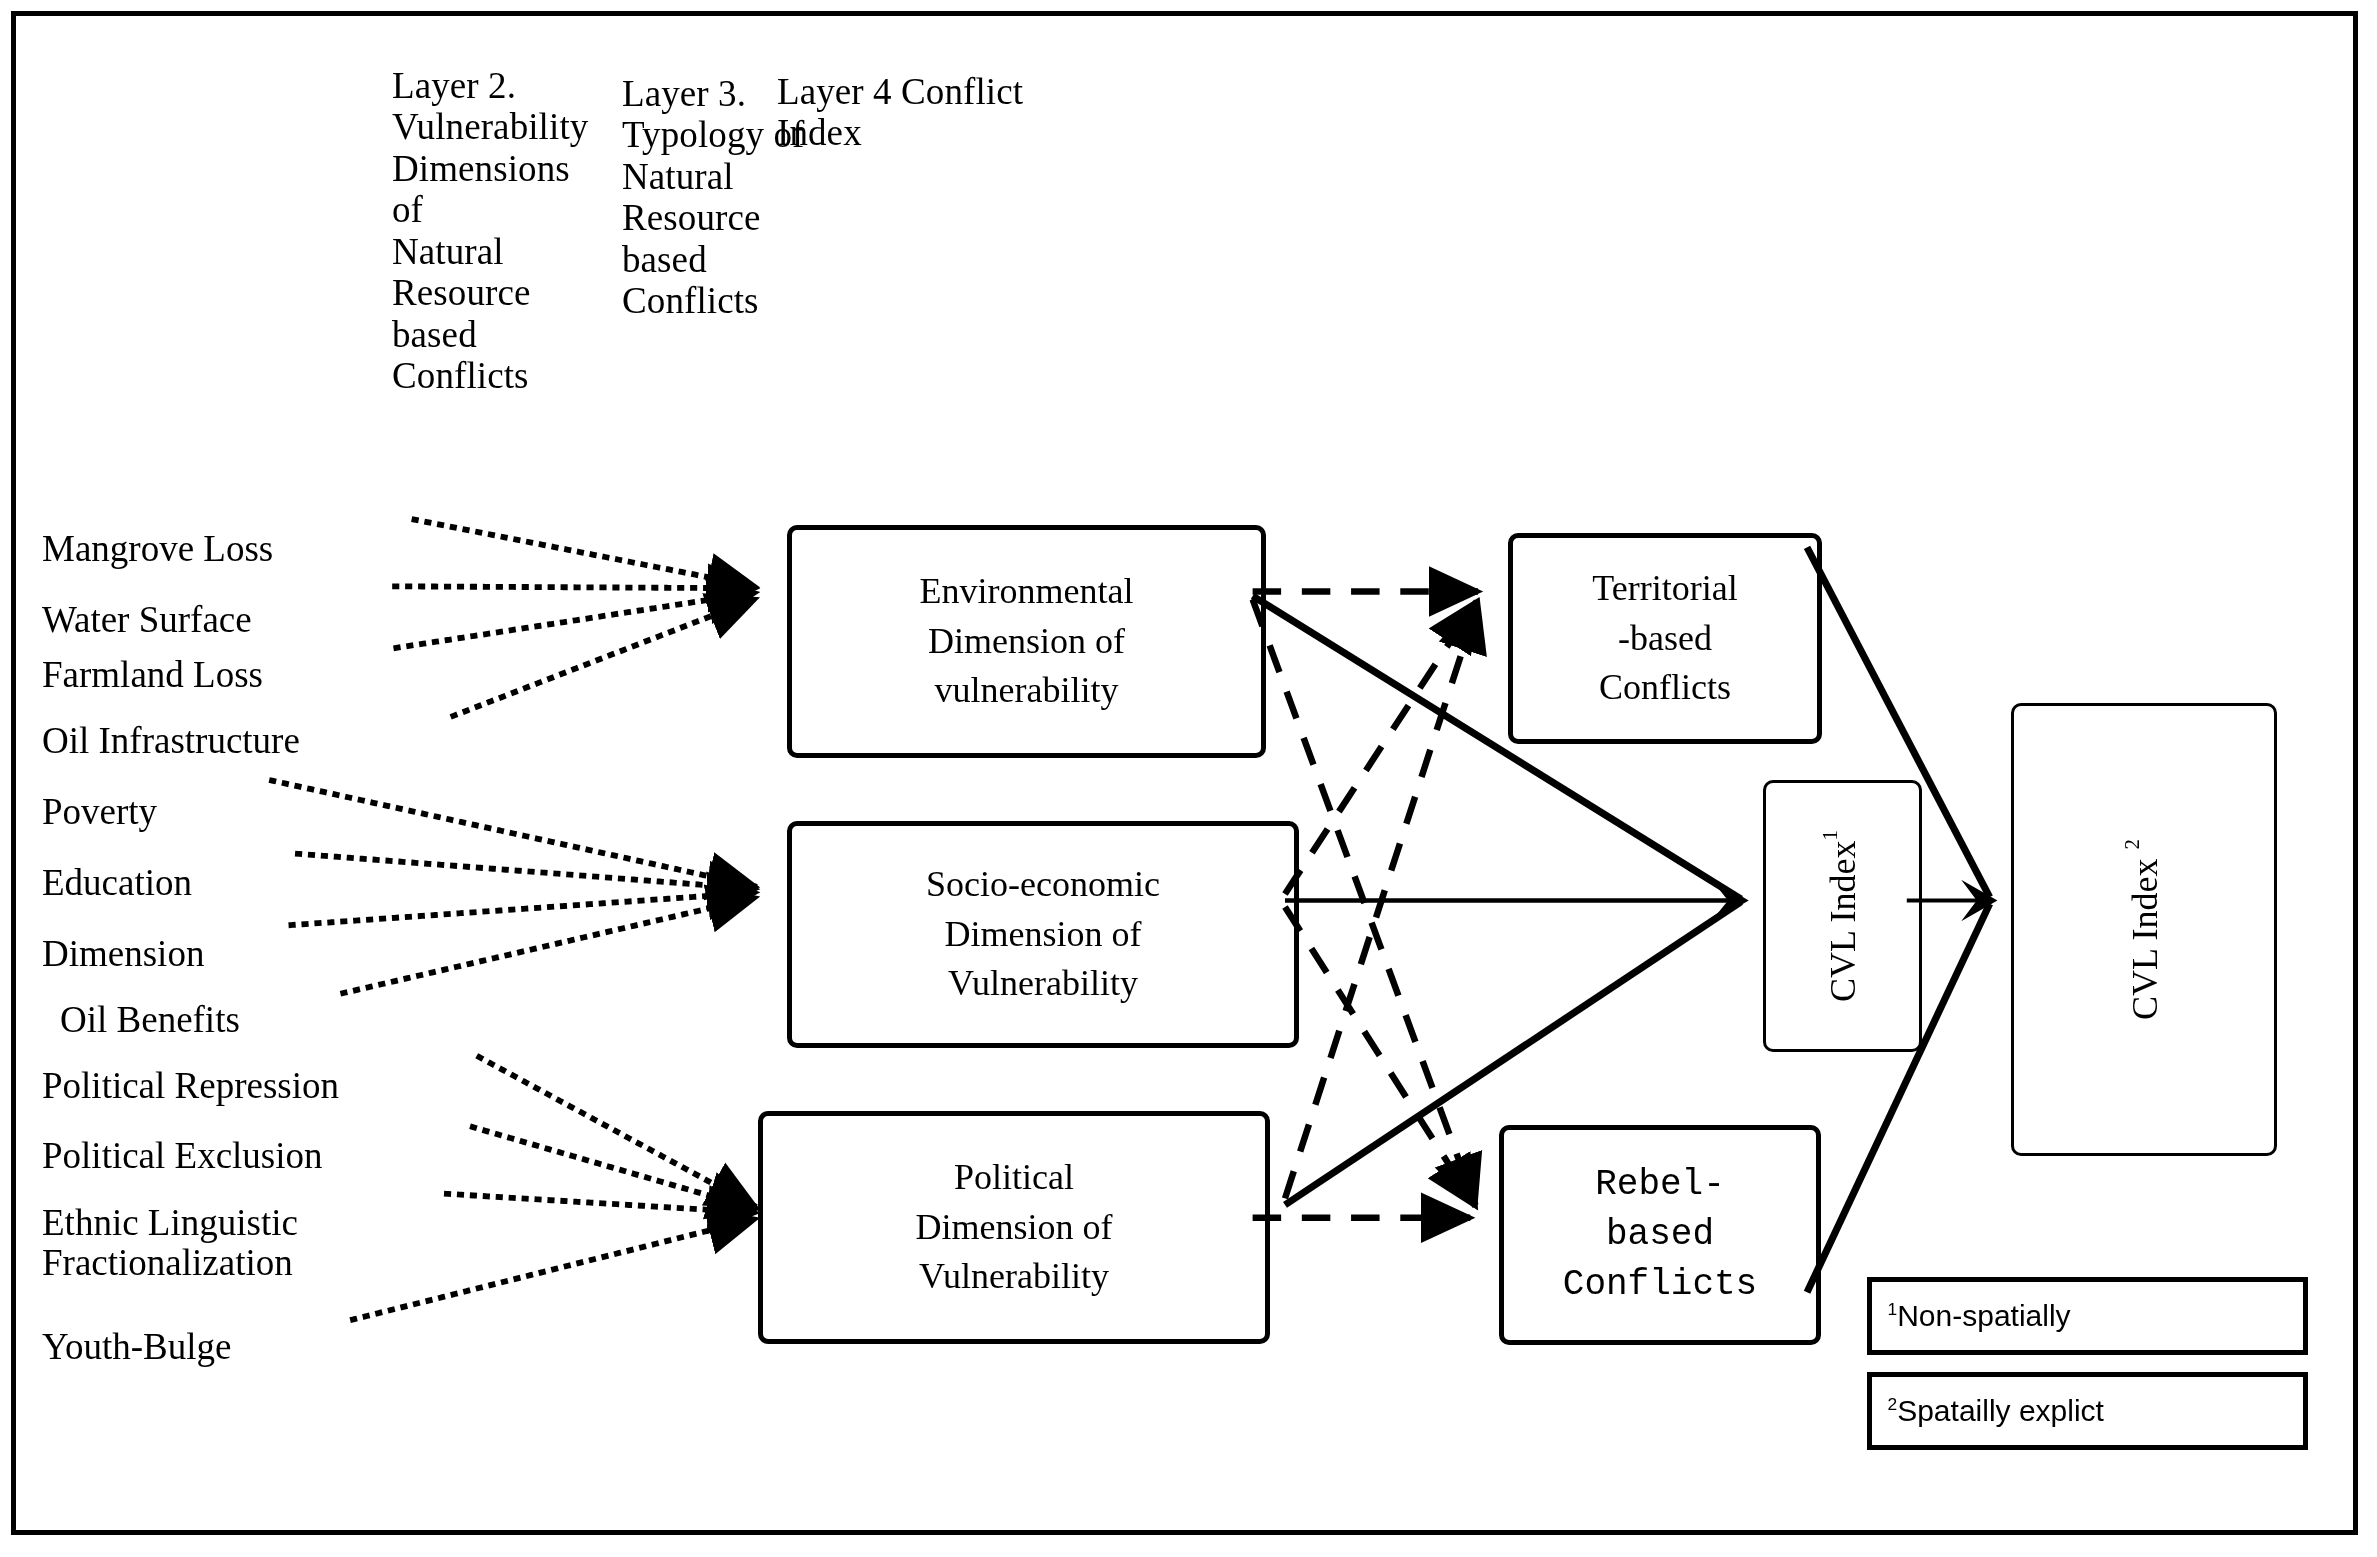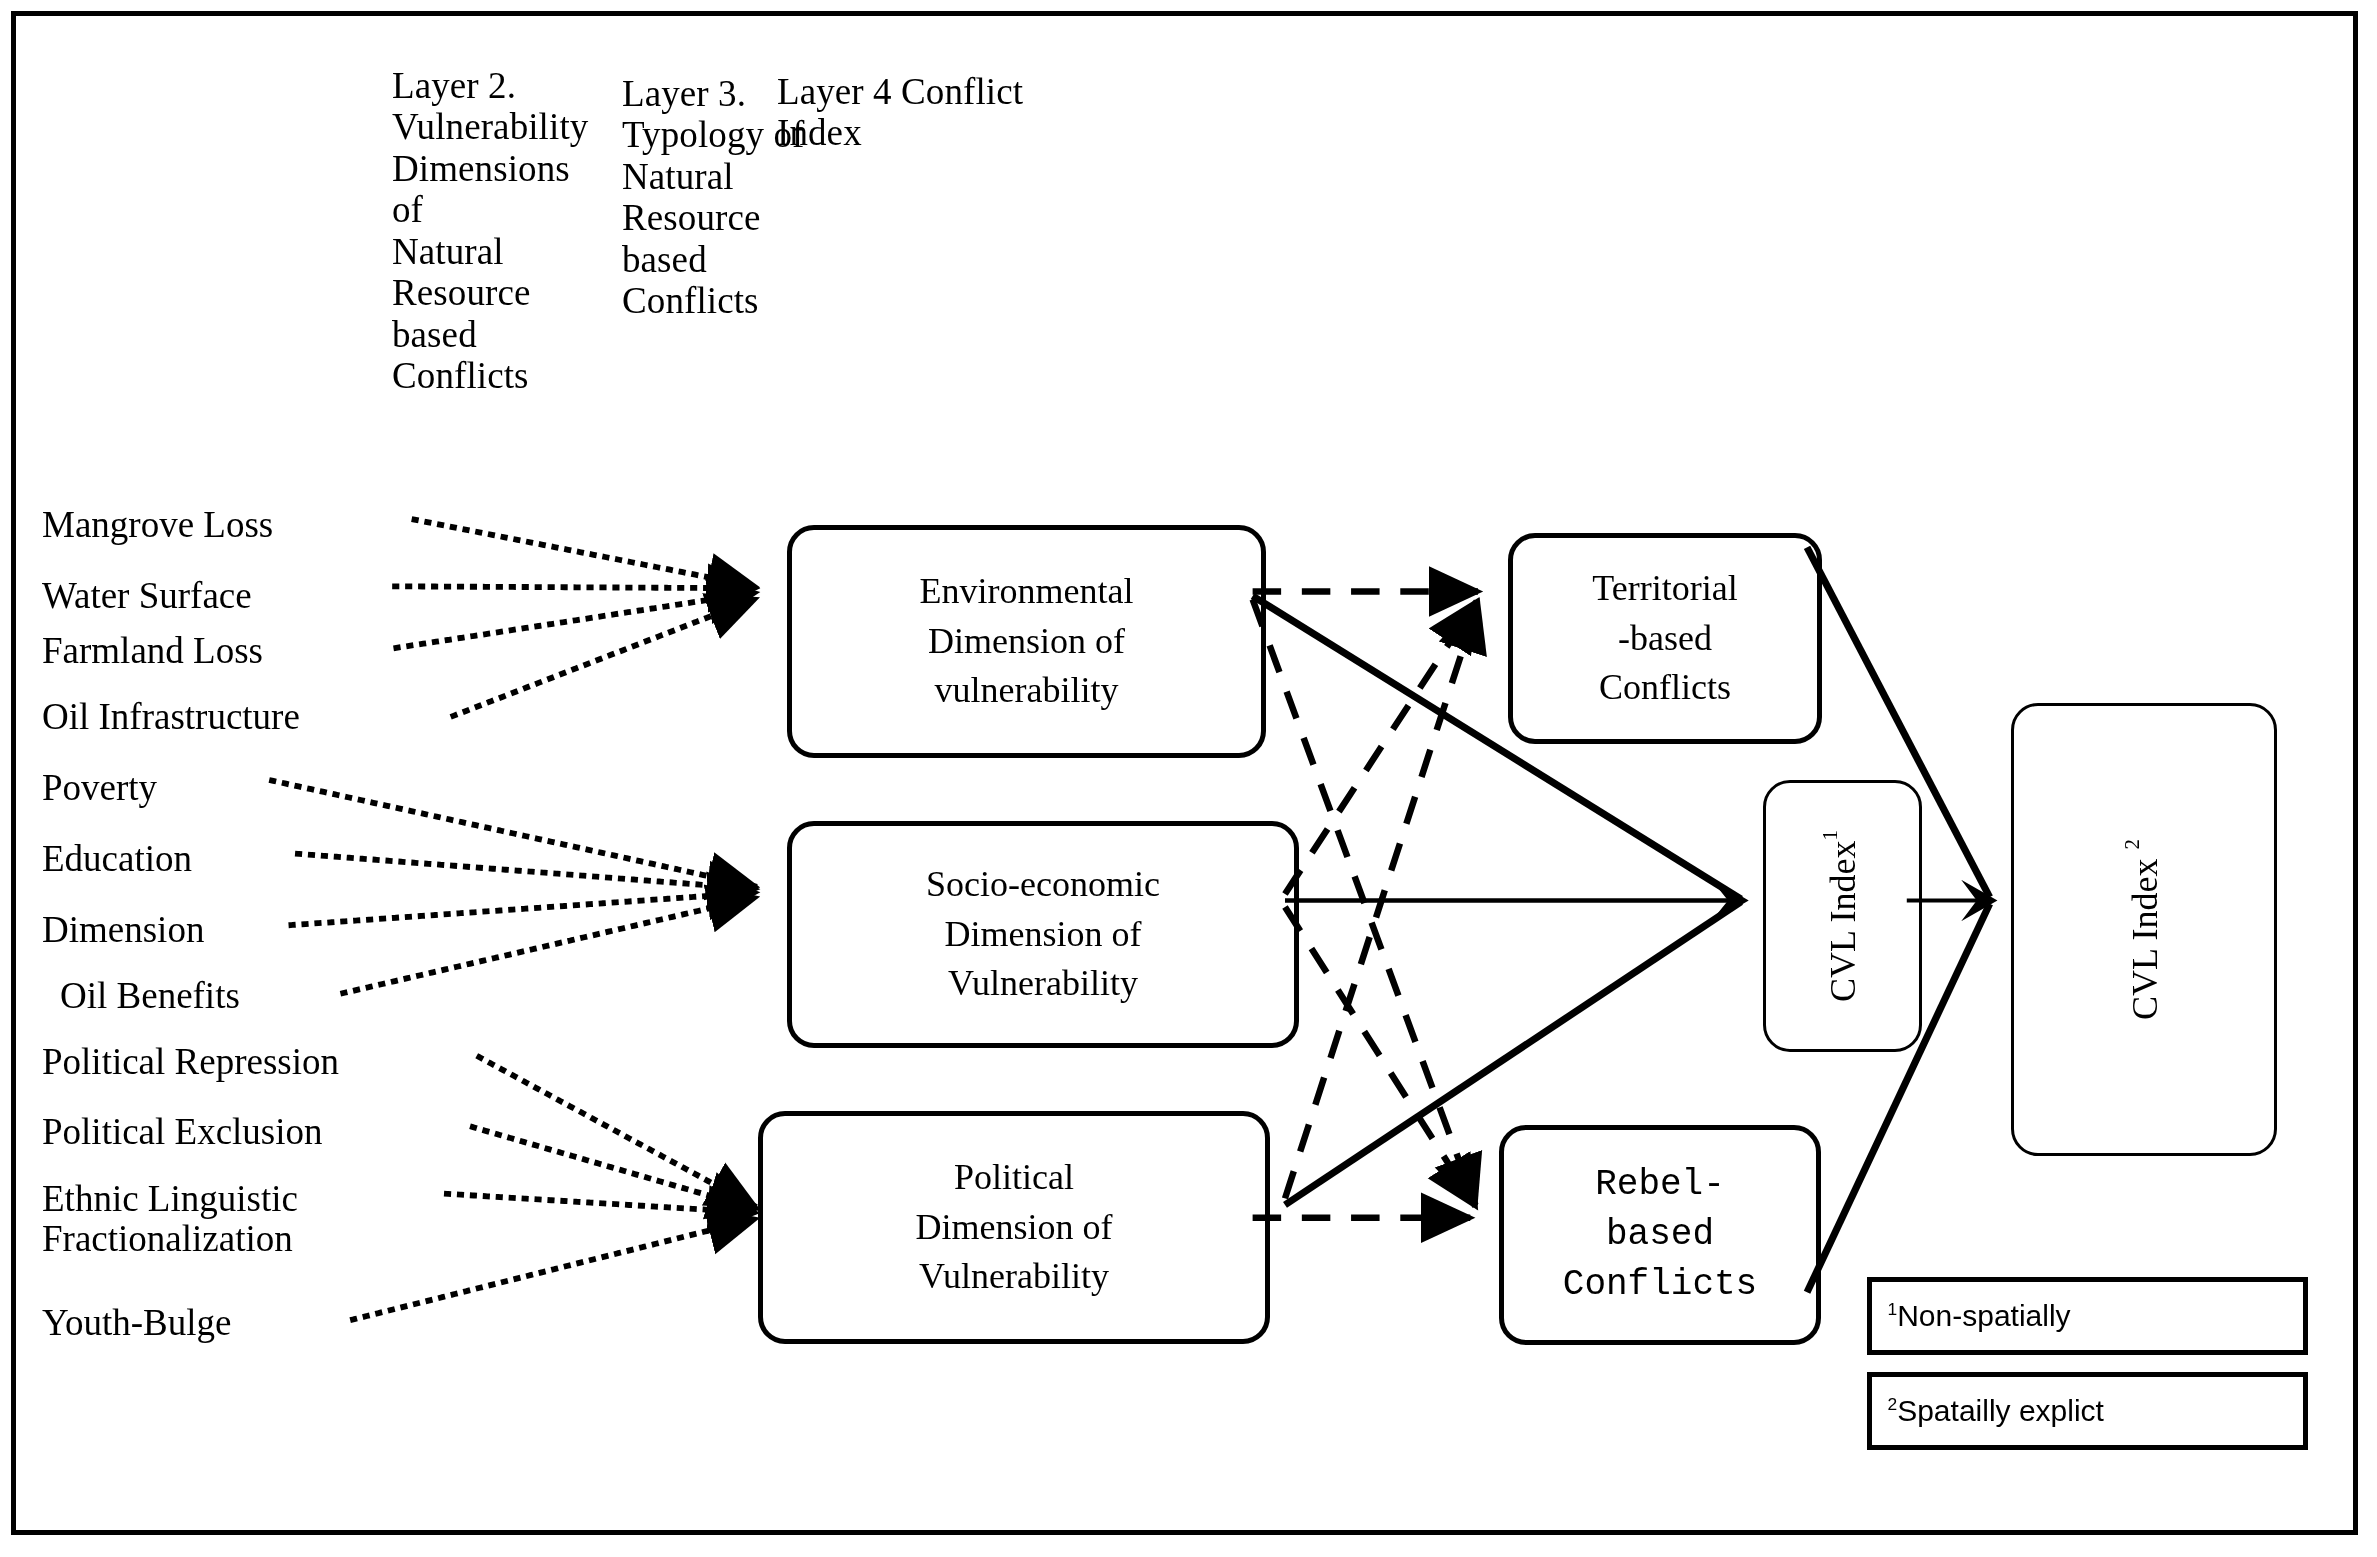--- a/index.html
+++ b/index.html
@@ -10,24 +10,24 @@
          border:5.8px solid #000;box-sizing:border-box;background:#fff;}
 
   .layer-head{position:absolute;font-size:37px;line-height:1.12;color:#000;
               white-space:pre-line;letter-spacing:0.1px;}
   #head-l1{left:39px;top:57px;width:402px;}
   #head-l2{left:376px;top:49px;width:207px;}
   #head-l3{left:606px;top:57px;width:188px;}
   #head-l4{left:761px;top:55px;width:311px;}
 
   
-  .factor{position:absolute;font-size:37px;line-height:1;white-space:pre-line;}
+  .factor{position:absolute;font-size:37px;line-height:1;white-space:pre-line;margin-top:24px;}
 
   
-  .rbox{position:absolute;border:5.8px solid #000;border-radius:27px;background:#fff;
+  .rbox{position:absolute;border:5.8px solid #000;border-radius:10px;background:#fff;
         display:flex;align-items:center;justify-content:center;text-align:center;
         font-size:36px;line-height:1.38;box-sizing:border-box;}
   .rbox.thin{border-width:3.9px;}
   .rbox .vert{writing-mode:vertical-rl;transform:rotate(180deg);white-space:nowrap;}
 
   
   .legend{position:absolute;border:5.8px solid #000;background:#fff;box-sizing:border-box;
           display:flex;align-items:center;
           font-family:"Liberation Sans","DejaVu Sans",sans-serif;font-size:30px;
           padding-left:15.5px;}

